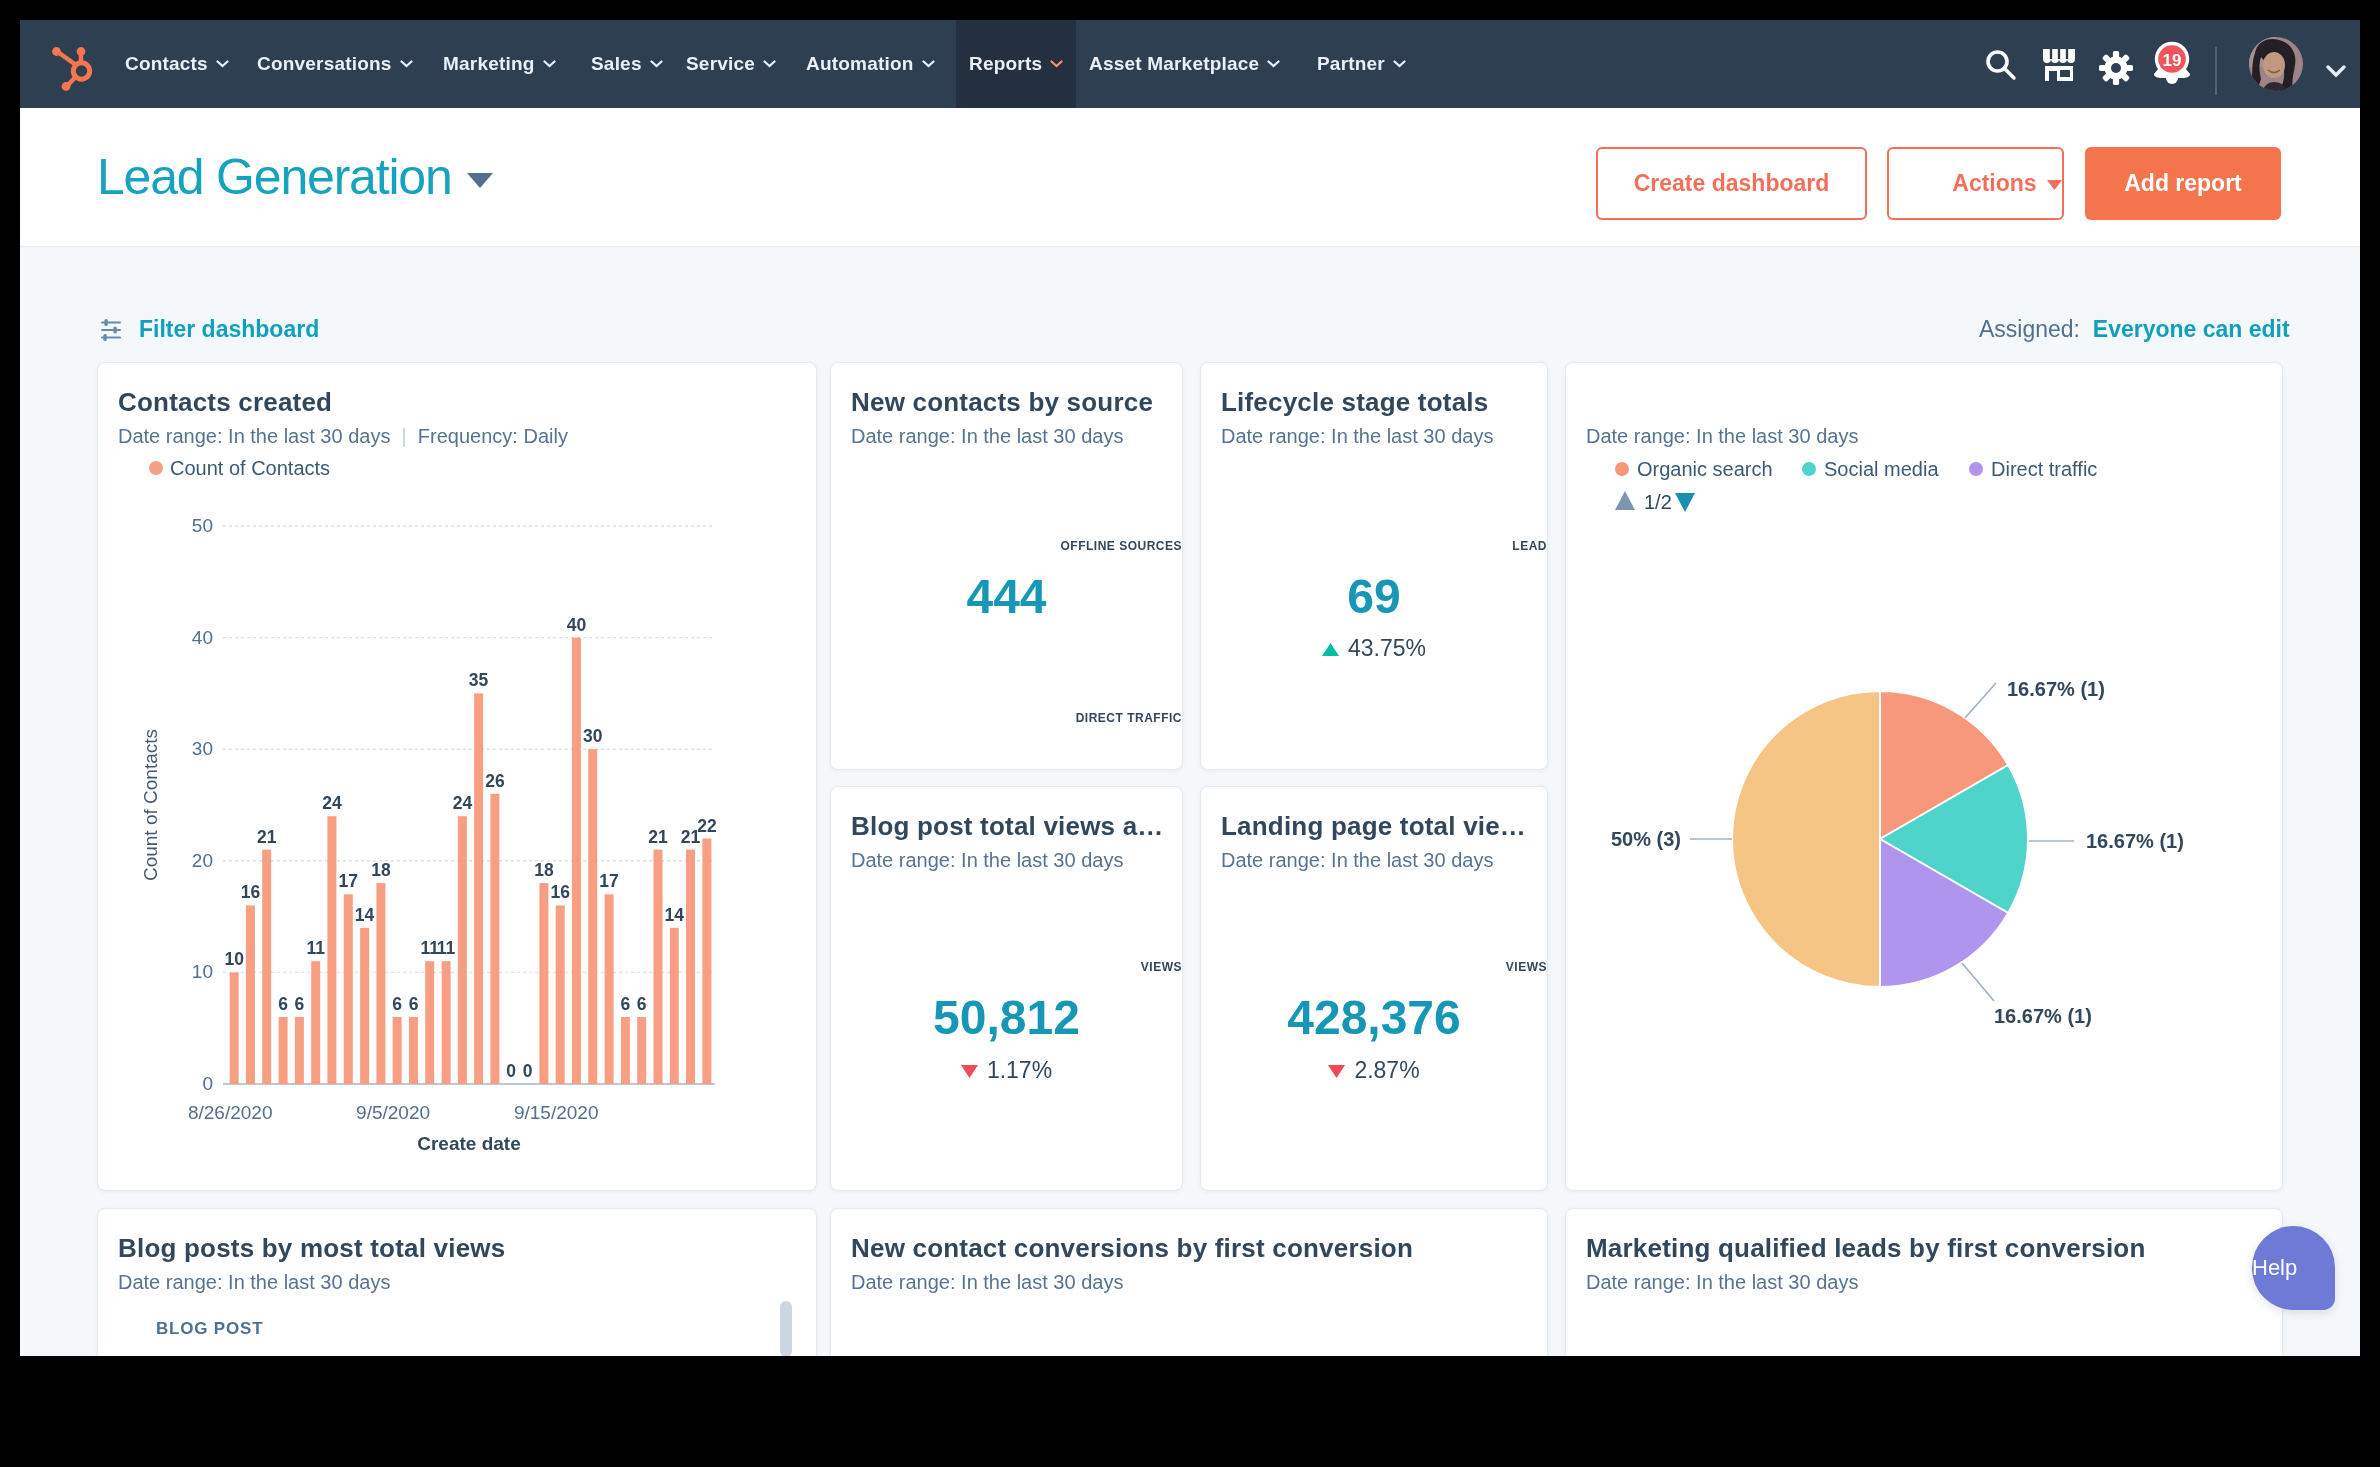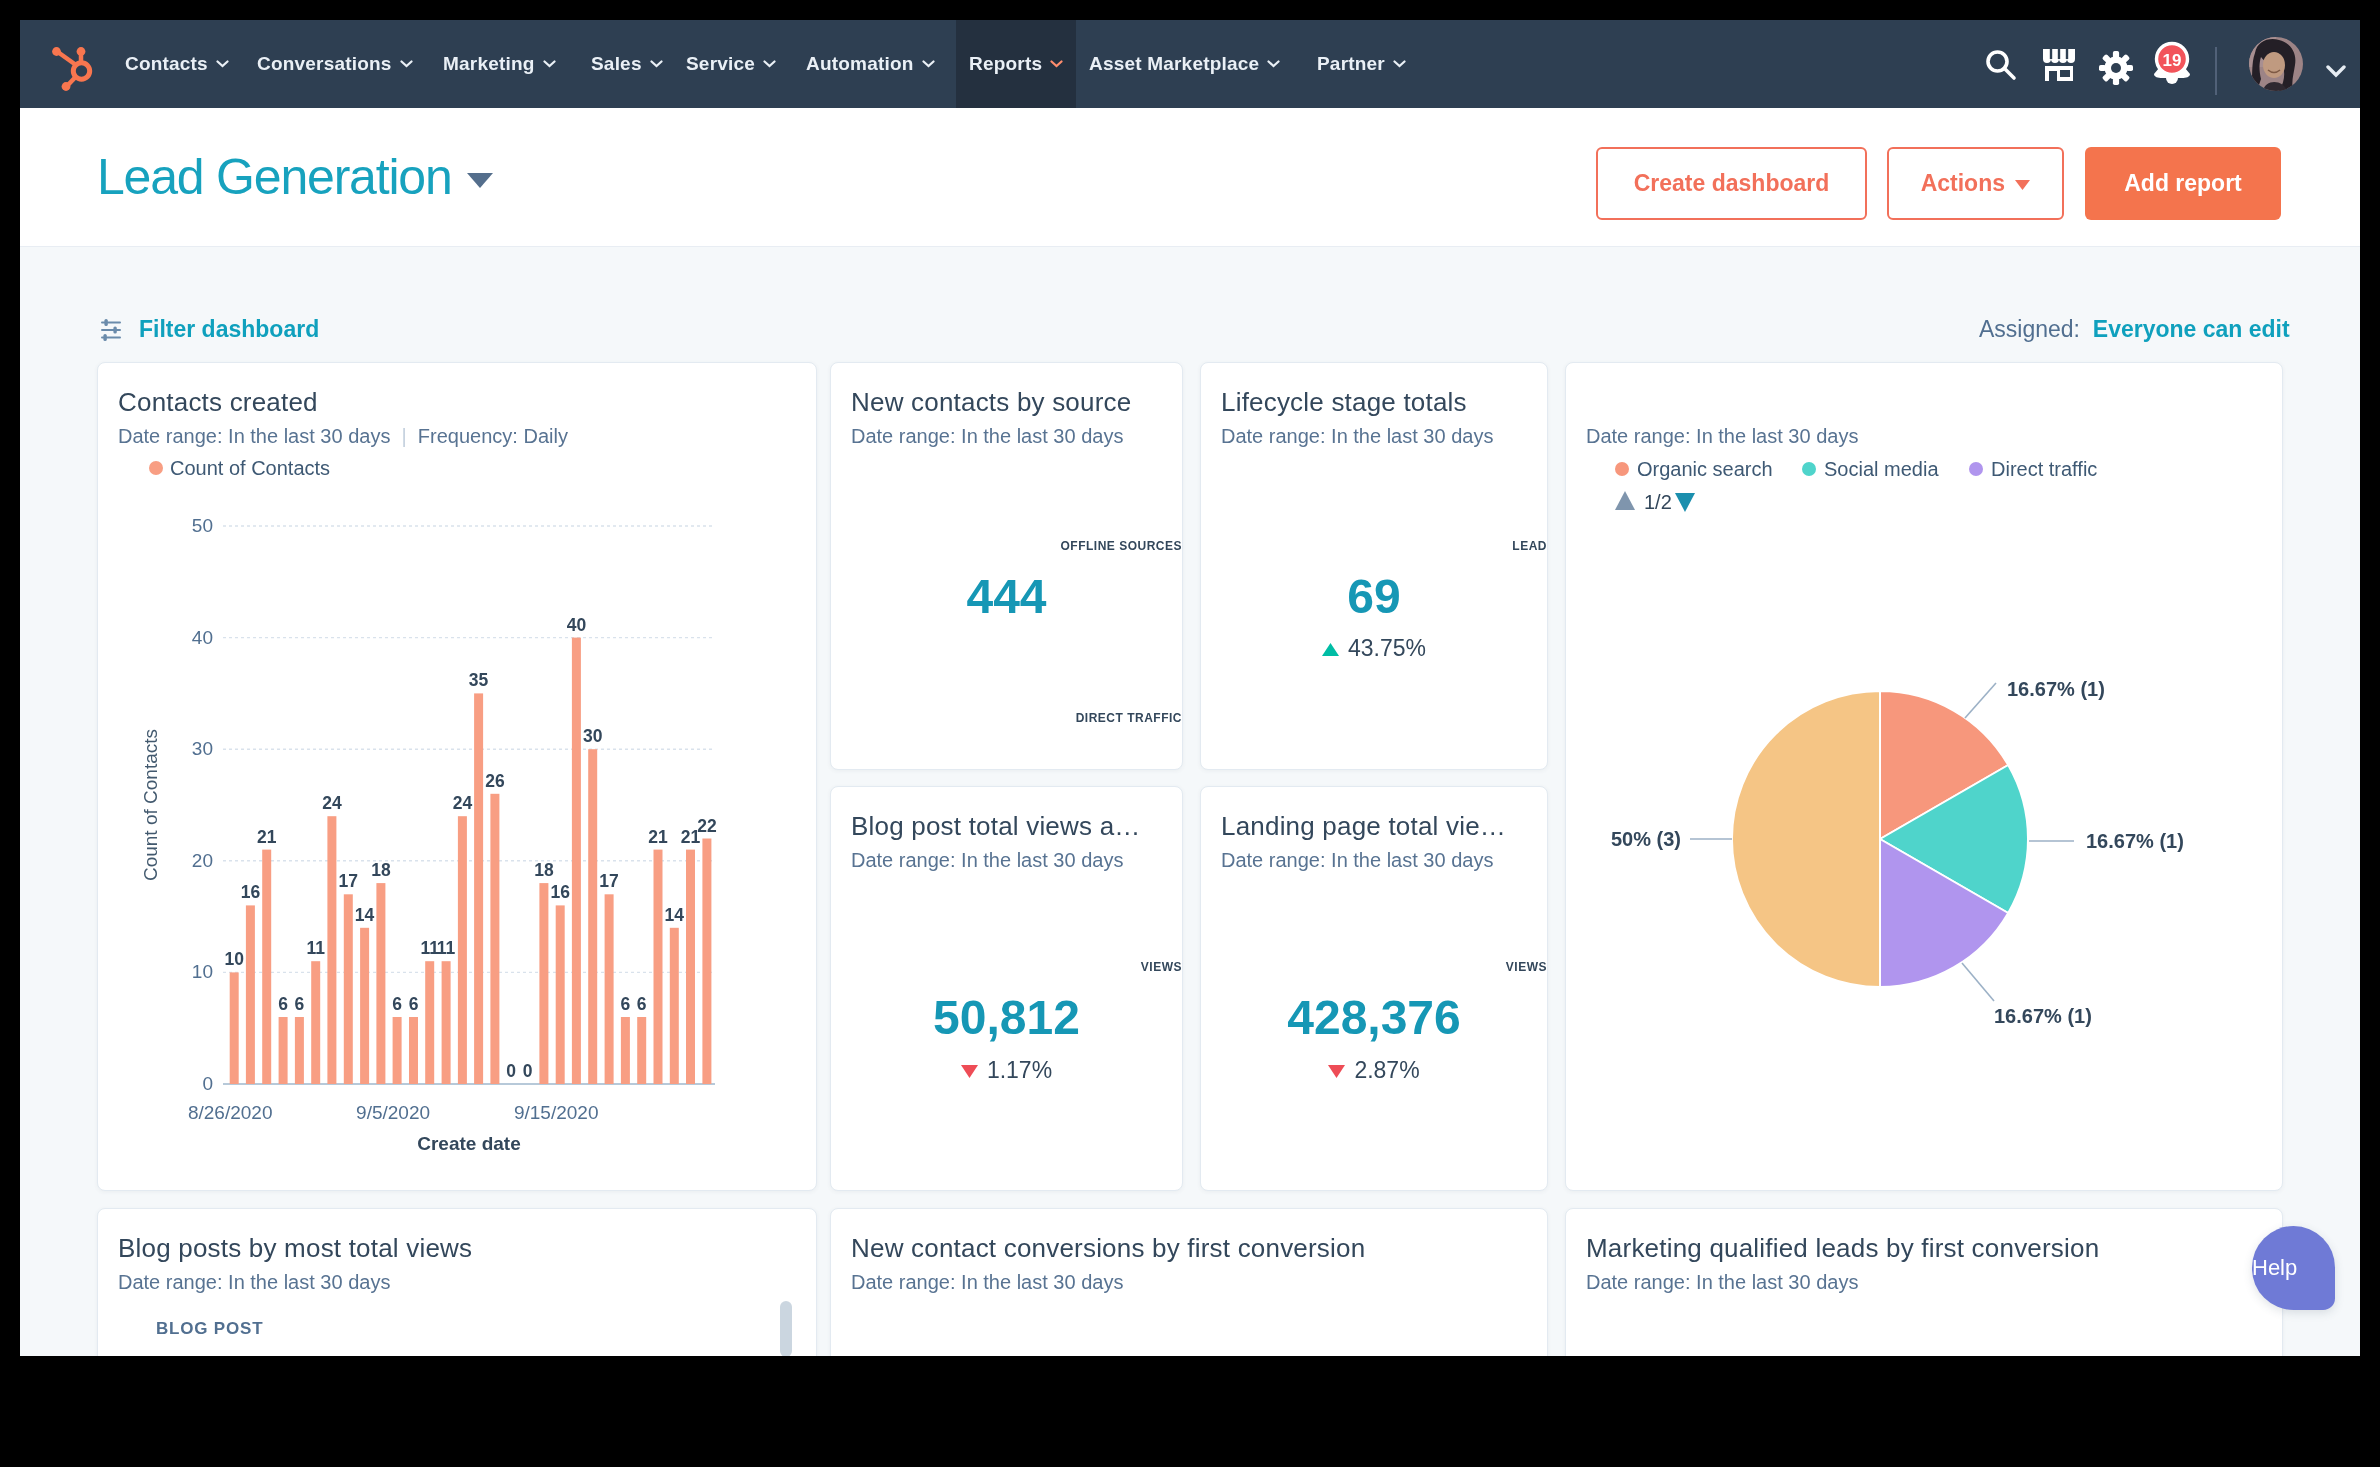--- a/index.html
+++ b/index.html
@@ -1,17 +1,17 @@
 <!DOCTYPE html>
 <html><head><meta charset="utf-8"><style>
 *{margin:0;padding:0;box-sizing:border-box}
 html,body{width:2380px;height:1467px;background:#000;font-family:"Liberation Sans",sans-serif;overflow:hidden}
 .abs{position:absolute}
 .card{position:absolute;background:#fff;border:1px solid #e3eaf1;border-radius:8px;box-shadow:0 1px 4px rgba(45,62,80,.06)}
-.ctitle{position:absolute;left:20px;top:24px;font-size:26px;font-weight:normal;color:#33475b;letter-spacing:.2px;white-space:nowrap}
+.ctitle{position:absolute;left:20px;top:24px;font-size:26px;font-weight:bold;color:#33475b;letter-spacing:.2px;white-space:nowrap}
 .cdate{position:absolute;left:20px;top:62px;font-size:20px;color:#587392;white-space:nowrap}
 .statlab{position:absolute;width:100%;text-align:right;font-size:12px;font-weight:bold;color:#33475b;letter-spacing:.5px}
 .statnum{position:absolute;width:100%;text-align:center;font-size:48px;font-weight:bold;color:#1697b5}
 .statdelta{position:absolute;width:100%;text-align:center;font-size:23px;color:#33475b}
 .navitem{position:absolute;top:0;height:88px;line-height:88px;color:#eaf0f6;font-size:19px;font-weight:bold;letter-spacing:.2px;white-space:nowrap}
 .chev{display:inline-block;margin-left:8px;margin-bottom:2px}
 </style></head><body>
 <div class="abs" style="left:20px;top:20px;width:2340px;height:1336px;background:#f5f8fa;overflow:hidden">
 <div class="abs" style="left:0;top:0;width:2340px;height:88px;background:#2e3f52">
       <div class="abs" style="left:936px;top:0;width:120px;height:88px;background:#24303f"></div>
@@ -105,21 +105,21 @@
       <svg class="abs" style="left:2306px;top:45px" width="20" height="13" viewBox="0 0 20 13">
         <path d="M2 2 L10 10 L18 2" fill="none" stroke="#e6ecf3" stroke-width="3.4" stroke-linecap="round"></path>
       </svg>
     </div>
     <div class="abs" style="left:0;top:88px;width:2340px;height:139px;background:#fff;border-bottom:1px solid #e8edf3">
       <div class="abs" style="left:77px;top:40px;font-size:50px;letter-spacing:-1.2px;color:#17a2be">Lead Generation</div>
       <svg class="abs" style="left:446px;top:64px" width="28" height="17" viewBox="0 0 28 17">
         <path d="M1 1 h26 l-13 15 Z" fill="#546e8c"></path>
       </svg>
       <div class="abs" style="left:1576px;top:39px;width:271px;height:73px;border:2px solid #f2705a;border-radius:6px;background:#fff;color:#f2705a;font-size:23px;font-weight:bold;text-align:center;line-height:69px">Create dashboard</div>
-      <div class="abs" style="left:1867px;top:39px;width:177px;height:73px;border:2px solid #f2705a;border-radius:6px;background:#fff;color:#f2705a;font-size:23px;font-weight:bold;text-align:center;line-height:69px">Actions <svg width="15" height="10" viewBox="0 0 15 10" style="display:inline-block;margin-left:4px;margin-bottom:1px">
+      <div class="abs" style="left:1867px;top:39px;width:177px;height:73px;border:2px solid #f2705a;border-radius:6px;background:#fff;color:#f2705a;font-size:23px;font-weight:bold;text-align:right;line-height:69px">Actions <svg width="15" height="10" viewBox="0 0 15 10" style="display:inline-block;margin-left:4px;margin-bottom:1px">
           <path d="M0 0 h15 l-7.5 10 Z" fill="#f2705a"></path>
         </svg></div>
       <div class="abs" style="left:2065px;top:39px;width:196px;height:73px;border-radius:6px;background:#f4744d;color:#fff;font-size:23px;font-weight:bold;text-align:center;line-height:73px">Add report</div>
     </div>
     <svg class="abs" style="left:81px;top:298px" width="20" height="24" viewBox="0 0 20 24">
 <g stroke="#6a8bab" stroke-width="2" stroke-linecap="round">
 <line x1="1" y1="4.5" x2="19" y2="4.5"></line>
         <line x1="1" y1="12" x2="19" y2="12"></line>
         <line x1="1" y1="19.5" x2="19" y2="19.5"></line>
 </g>

